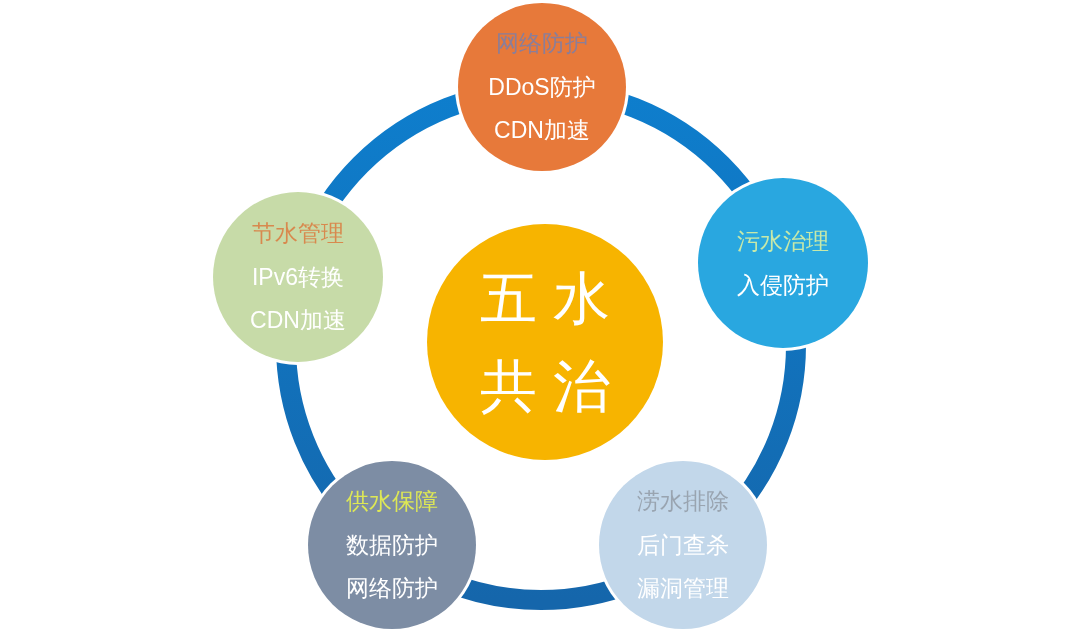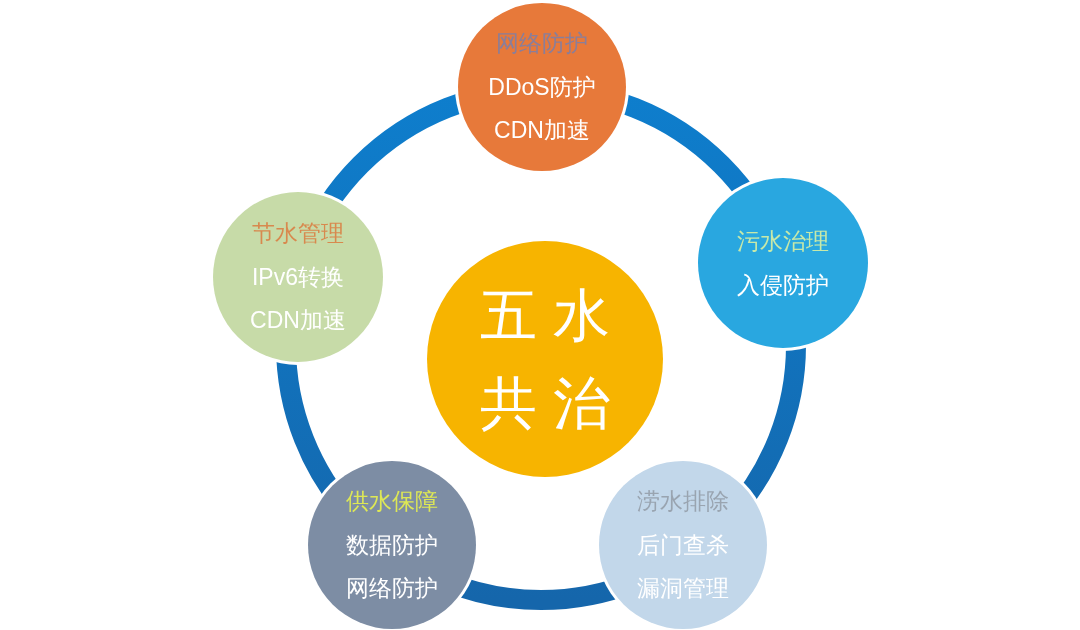--- a/index.html
+++ b/index.html
@@ -45,21 +45,21 @@
   .node-sewage .title { color: #C7E9A9; }
 
   .node-supply        { left: 308px; top: 461px; width: 168px; height: 168px; background: #7D8DA4; }
   .node-supply .title { color: #DEE855; }
 
   .node-logging        { left: 599px; top: 461px; width: 168px; height: 168px; background: #C2D7EA; }
   .node-logging .title { color: #99A4B0; }
 
   
   .node-center {
-    left: 427px; top: 241px;
+    left: 427px; top: 224px;
     width: 236px; height: 236px;
     background: #F7B400;
     box-shadow: none;
   }
   .node-center .big {
     color: #ffffff;
     font-size: 57px;
     font-weight: 300;
     line-height: 1.28;
     letter-spacing: 16px;

